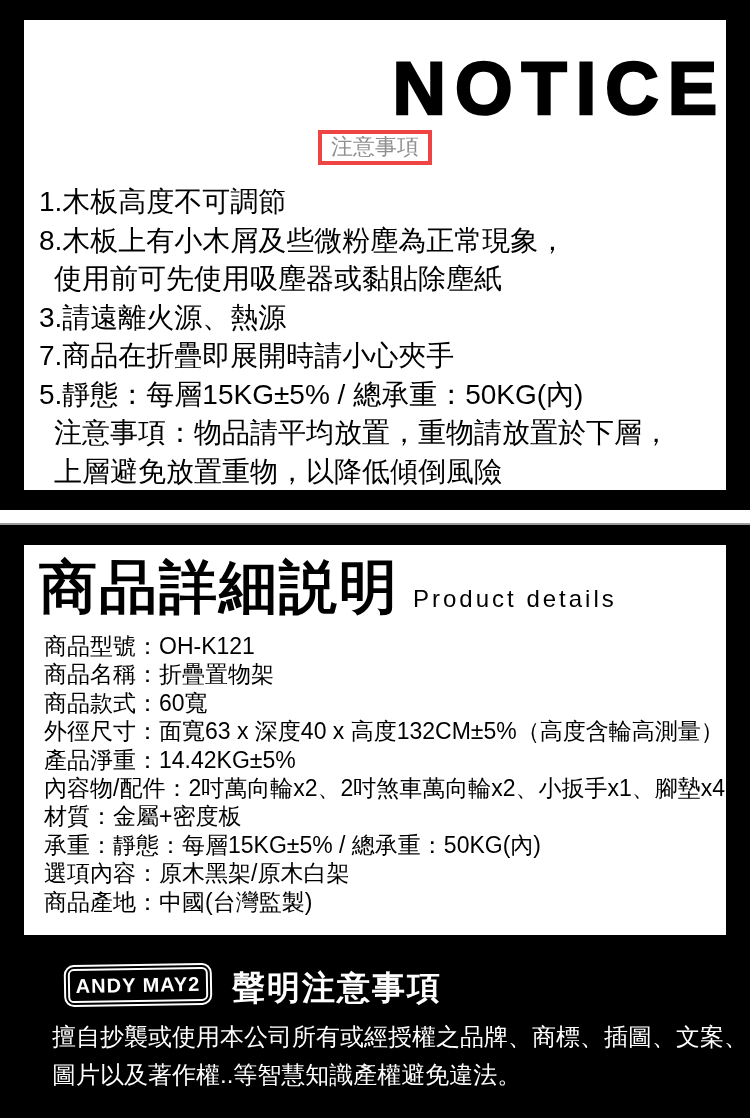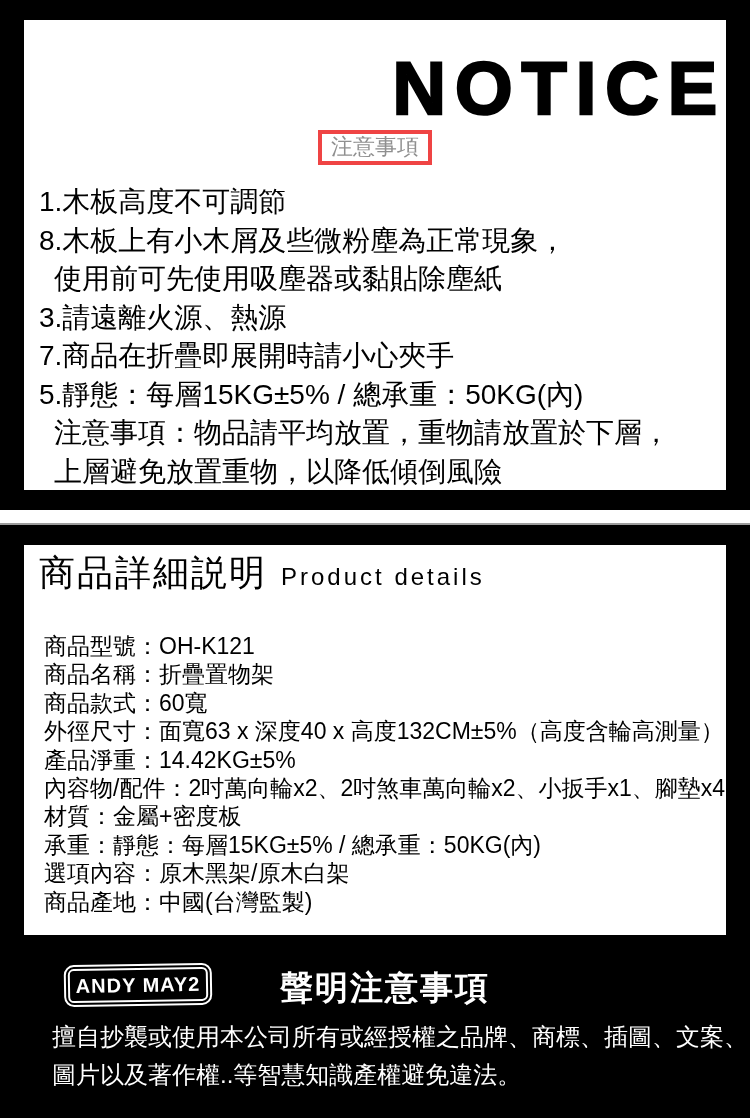--- a/index.html
+++ b/index.html
@@ -56,22 +56,22 @@
   .panel2 {
     position: absolute; left: 24px; top: 545px;
     width: 702px; height: 390px;
     background: #fff;
   }
   .details-title {
     position: absolute; left: 15px; top: 4px;
     white-space: nowrap;
   }
   .details-title .zh {
-    font-size: 36px;
-    font-weight: normal;
+    font-size: 58px;
+    font-weight: bold;
     letter-spacing: 2px;
   }
   .details-title .en {
     font-size: 24px;
     letter-spacing: 3px;
     margin-left: 14px;
   }
   .spec-list {
     position: absolute; left: 20px; top: 87px; right: 2px;
     font-size: 23px; line-height: 28.4px;
@@ -101,21 +101,20 @@
     letter-spacing: 1px;
     white-space: nowrap;
   }
   .statement-title {
     position: absolute; left: 232px; top: 966px;
     color: #fff;
     font-size: 33px;
     font-weight: bold;
     letter-spacing: 2px;
     white-space: nowrap;
-    margin-left: 48px;
   }
   .disclaimer {
     position: absolute; left: 52px; top: 1018px; right: 10px;
     color: #fff;
     font-size: 24px;
     line-height: 38px;
     white-space: nowrap;
   }
 </style>
 </head>

